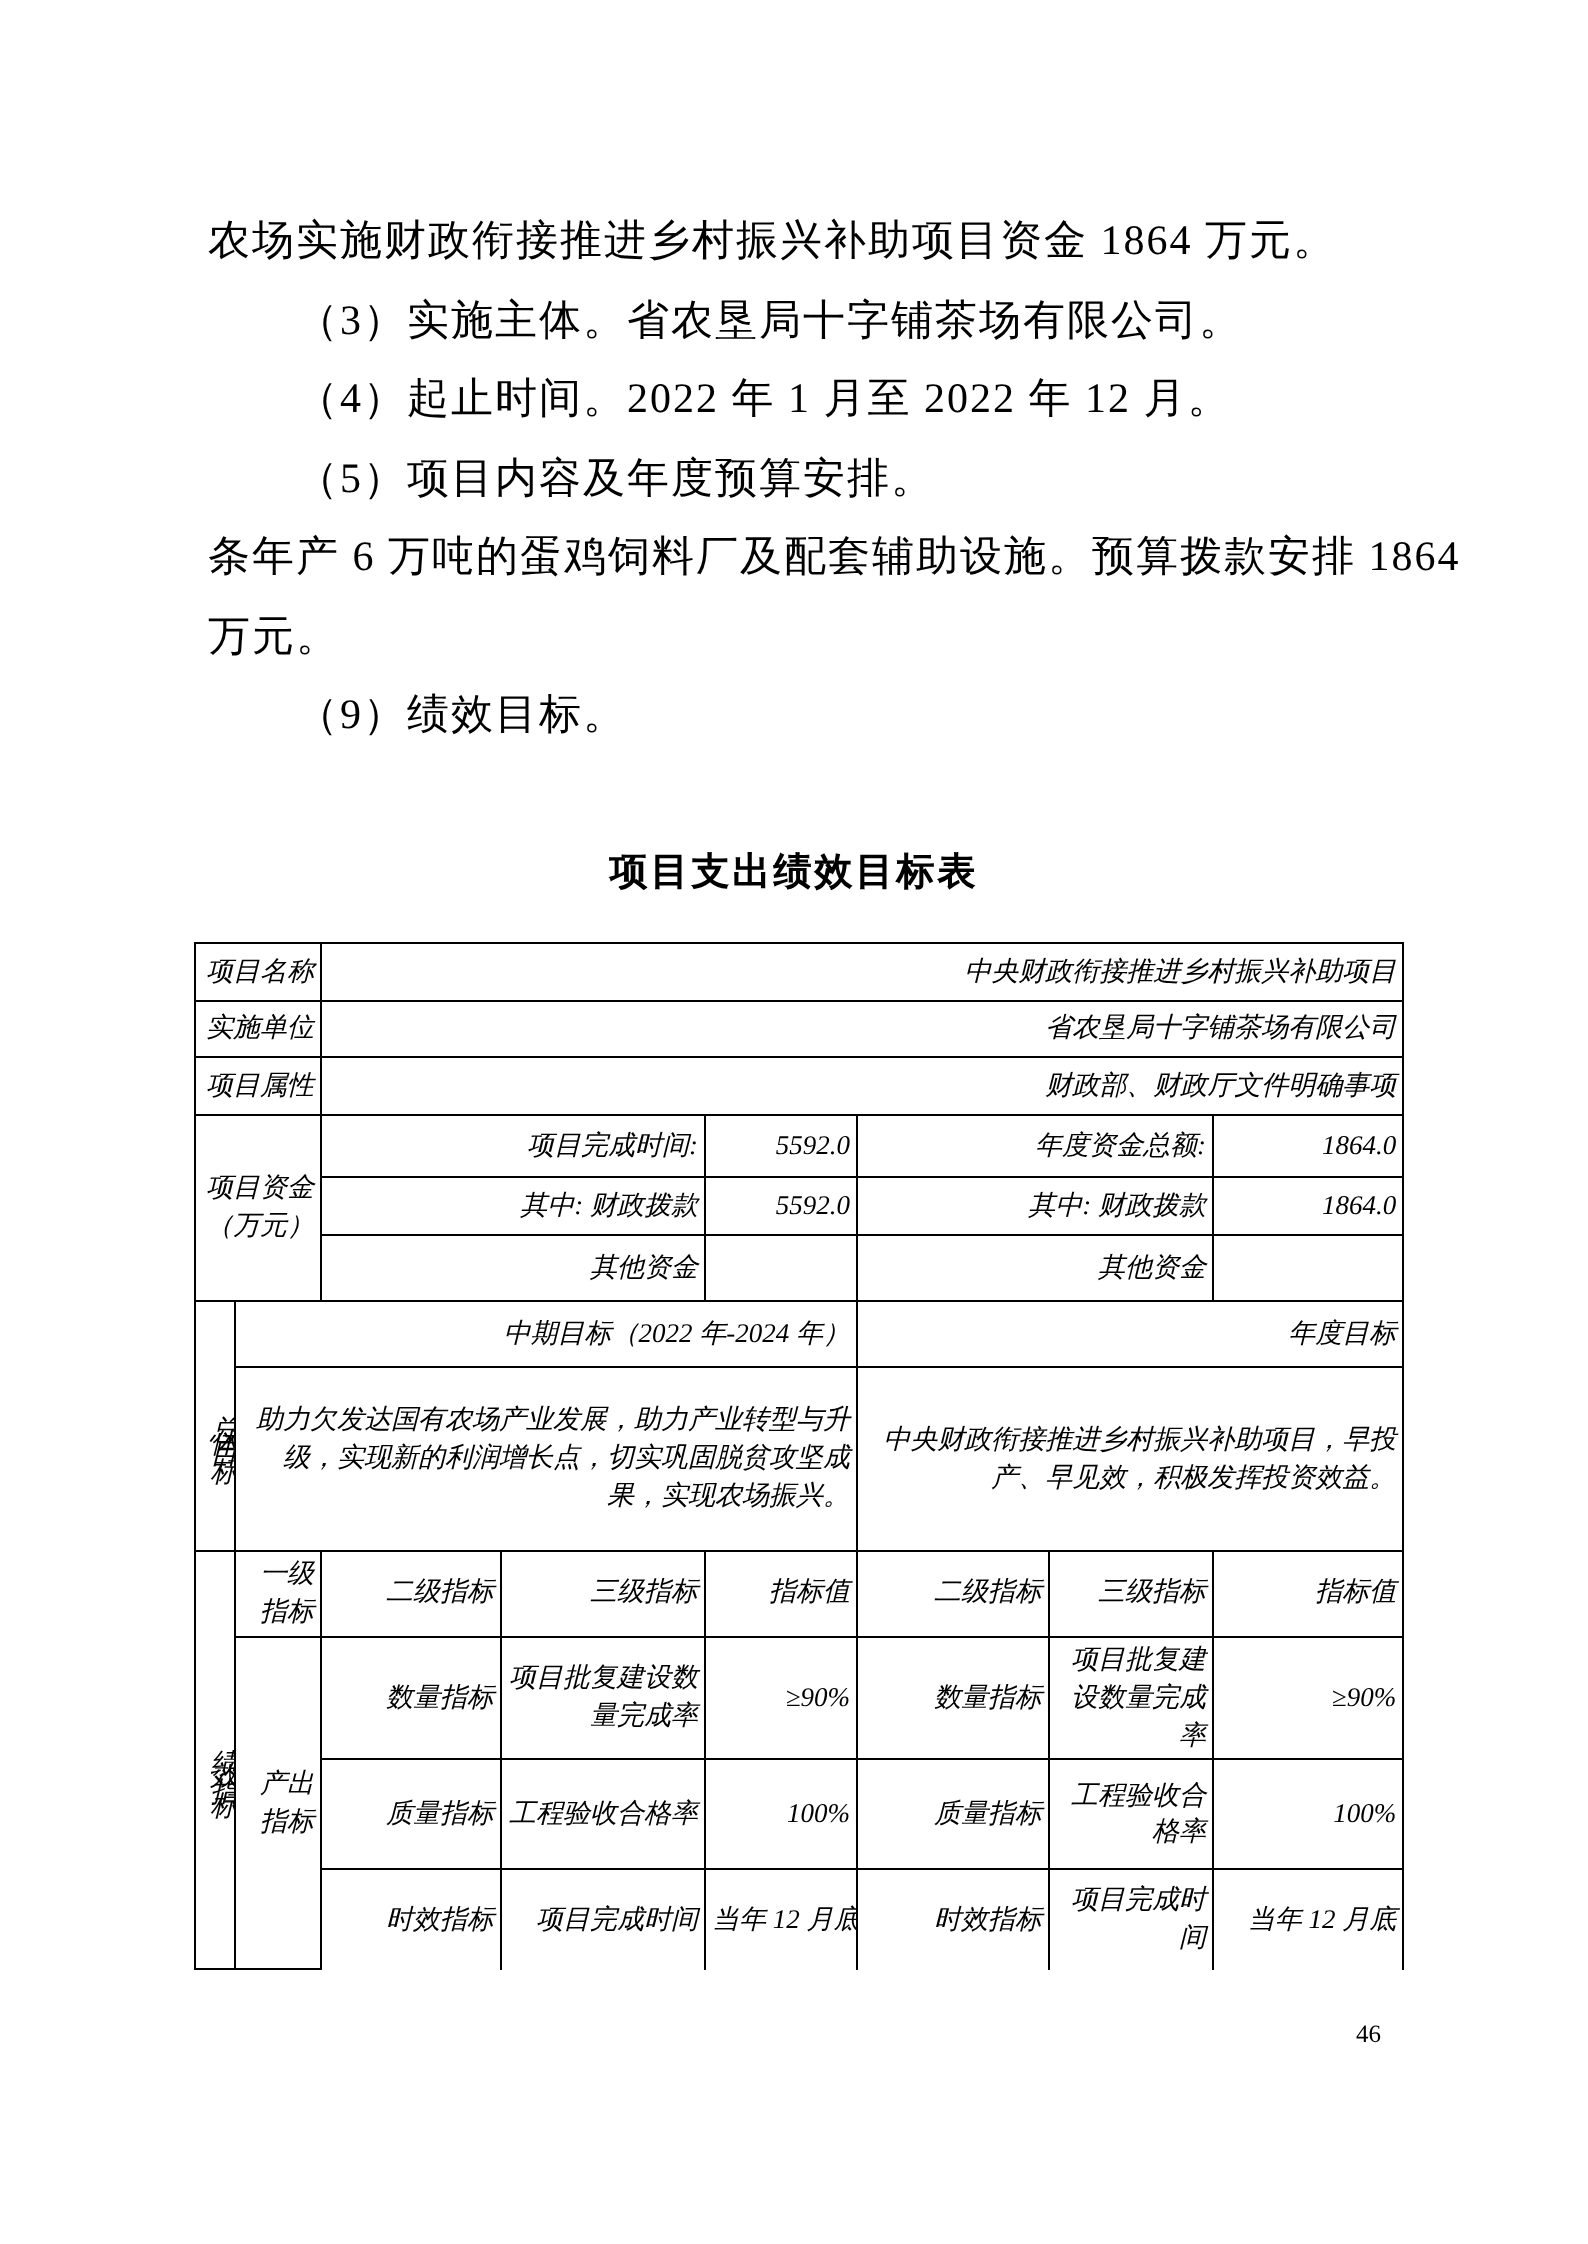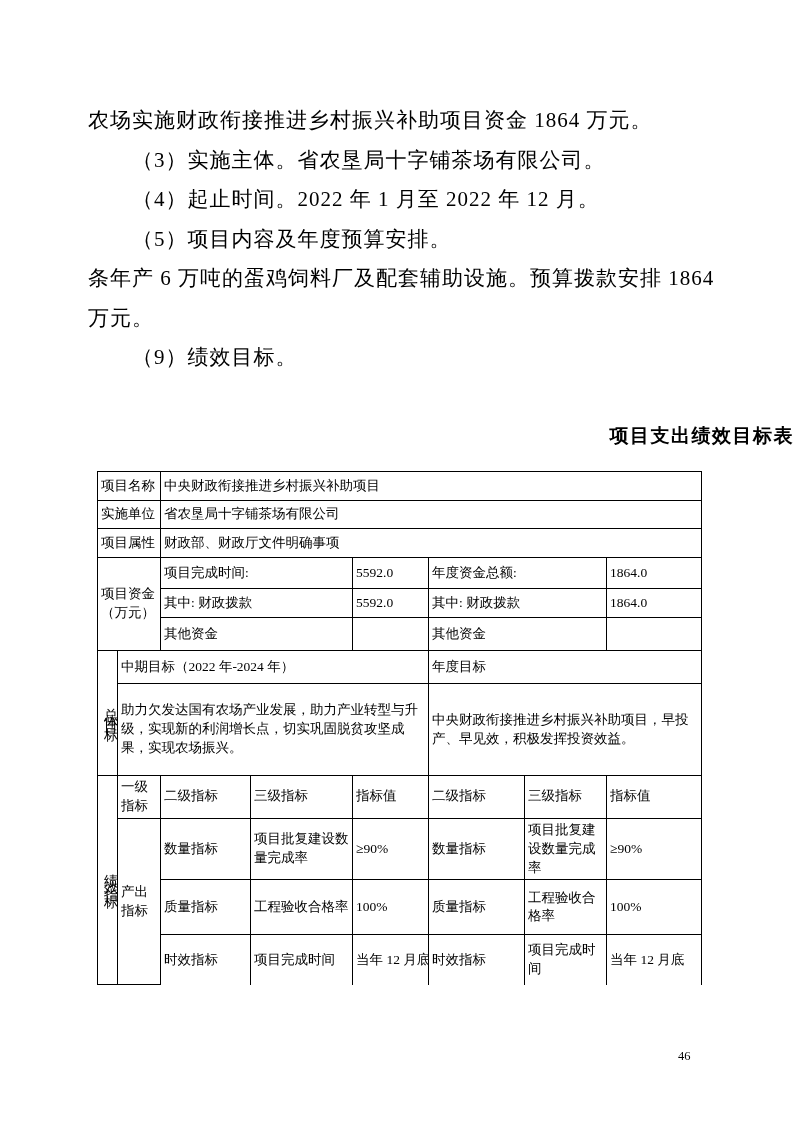--- a/index.html
+++ b/index.html
@@ -4,58 +4,59 @@
 <style>
   * { margin:0; padding:0; box-sizing:border-box; }
   html,body { background:#ffffff; }
   .page {
     position:relative; width:794px; height:1122px; margin:0 auto;
     background:#ffffff; color:#000;
     font-family:"Liberation Serif","DejaVu Serif",serif;
     overflow:hidden;
   }
   
-  .body-text { position:absolute; left:88px; top:101px; width:625px; font-size:21px; letter-spacing:1px; }
+  .body-text { position:absolute; left:104px; top:101px; width:625px; font-size:21px; letter-spacing:1px; }
   .body-text .line { line-height:39.5px; white-space:nowrap; }
   .body-text .ind { padding-left:44px; }
   
   .doc-title {
-    position:absolute; top:423px; left:0; width:794px; text-align:right;
+    position:absolute; top:423px; left:0; width:794px; text-align:center;
     font-size:19px; font-weight:bold; letter-spacing:1.5px;font-family:Liberation Serif, serif;
   }
   .doc-subtitle {
     position:absolute; top:452px; left:0; width:794px; text-align:center;
     font-size:13px; letter-spacing:0.5px;
   }
   
   table.perf {
     position:absolute; left:97px; top:471px; width:604px;
     border-collapse:collapse; table-layout:fixed;
   }
   table.perf td {
     border:1px solid #000; font-size:13.5px; line-height:1.4;
-    text-align:left; vertical-align:middle; padding:2px 3px;
+    text-align:right; vertical-align:middle; padding:2px 3px;
     overflow:hidden;
+    font-style:italic;
   }
   td.lab-left  { text-align:left; padding-left:4px; }
   td.num       { text-align:right; padding-right:2px; white-space:nowrap; }
   td.l3cell    { text-align:left; padding:2px 5px; }
   td.valcell   { white-space:nowrap; padding:2px 1px; }
   td.goal-mid  { text-align:left; padding:4px 6px; line-height:21px; font-size:14px; vertical-align:top; padding-top:14px; }
   td.goal-ann  { text-align:center; padding:4px 3px; line-height:21px; font-size:14px; }
   td.vcell     { padding:0; }
   .vtext {
     display:inline-block; writing-mode:vertical-rl; text-orientation:upright;
     letter-spacing:7px; font-size:14px;
   }
   
   tr.row-last td { border-bottom:none; }
   td.keep-bottom { border-bottom:1px solid #000; }
   td.no-bottom   { border-bottom:none; }
-  .page-number { position:absolute; left:678px; top:1049px; font-size:12.5px; }
+  .page-number { position:absolute; left:678px; top:1010px; font-size:12.5px; }
 </style>
 </head>
 <body>
 
 <div class="page">
 
   <div class="body-text">
     <div class="line">农场实施财政衔接推进乡村振兴补助项目资金 1864 万元。</div>
     <div class="line ind">（3）实施主体。省农垦局十字铺茶场有限公司。</div>
     <div class="line ind">（4）起止时间。2022 年 1 月至 2022 年 12 月。</div>

